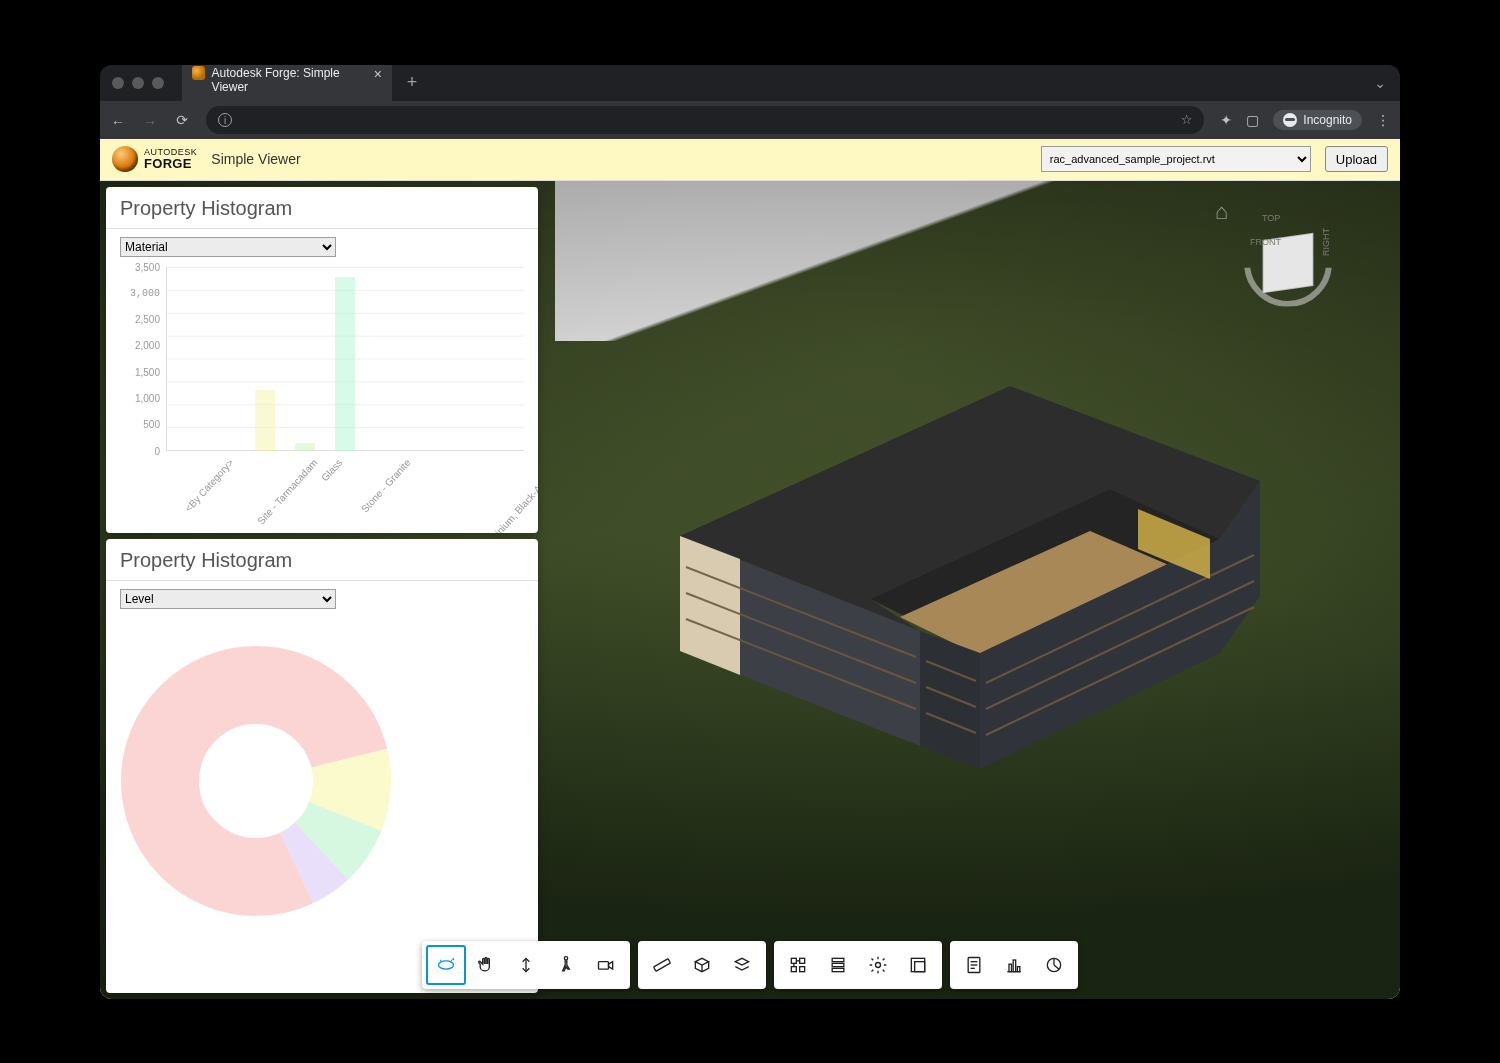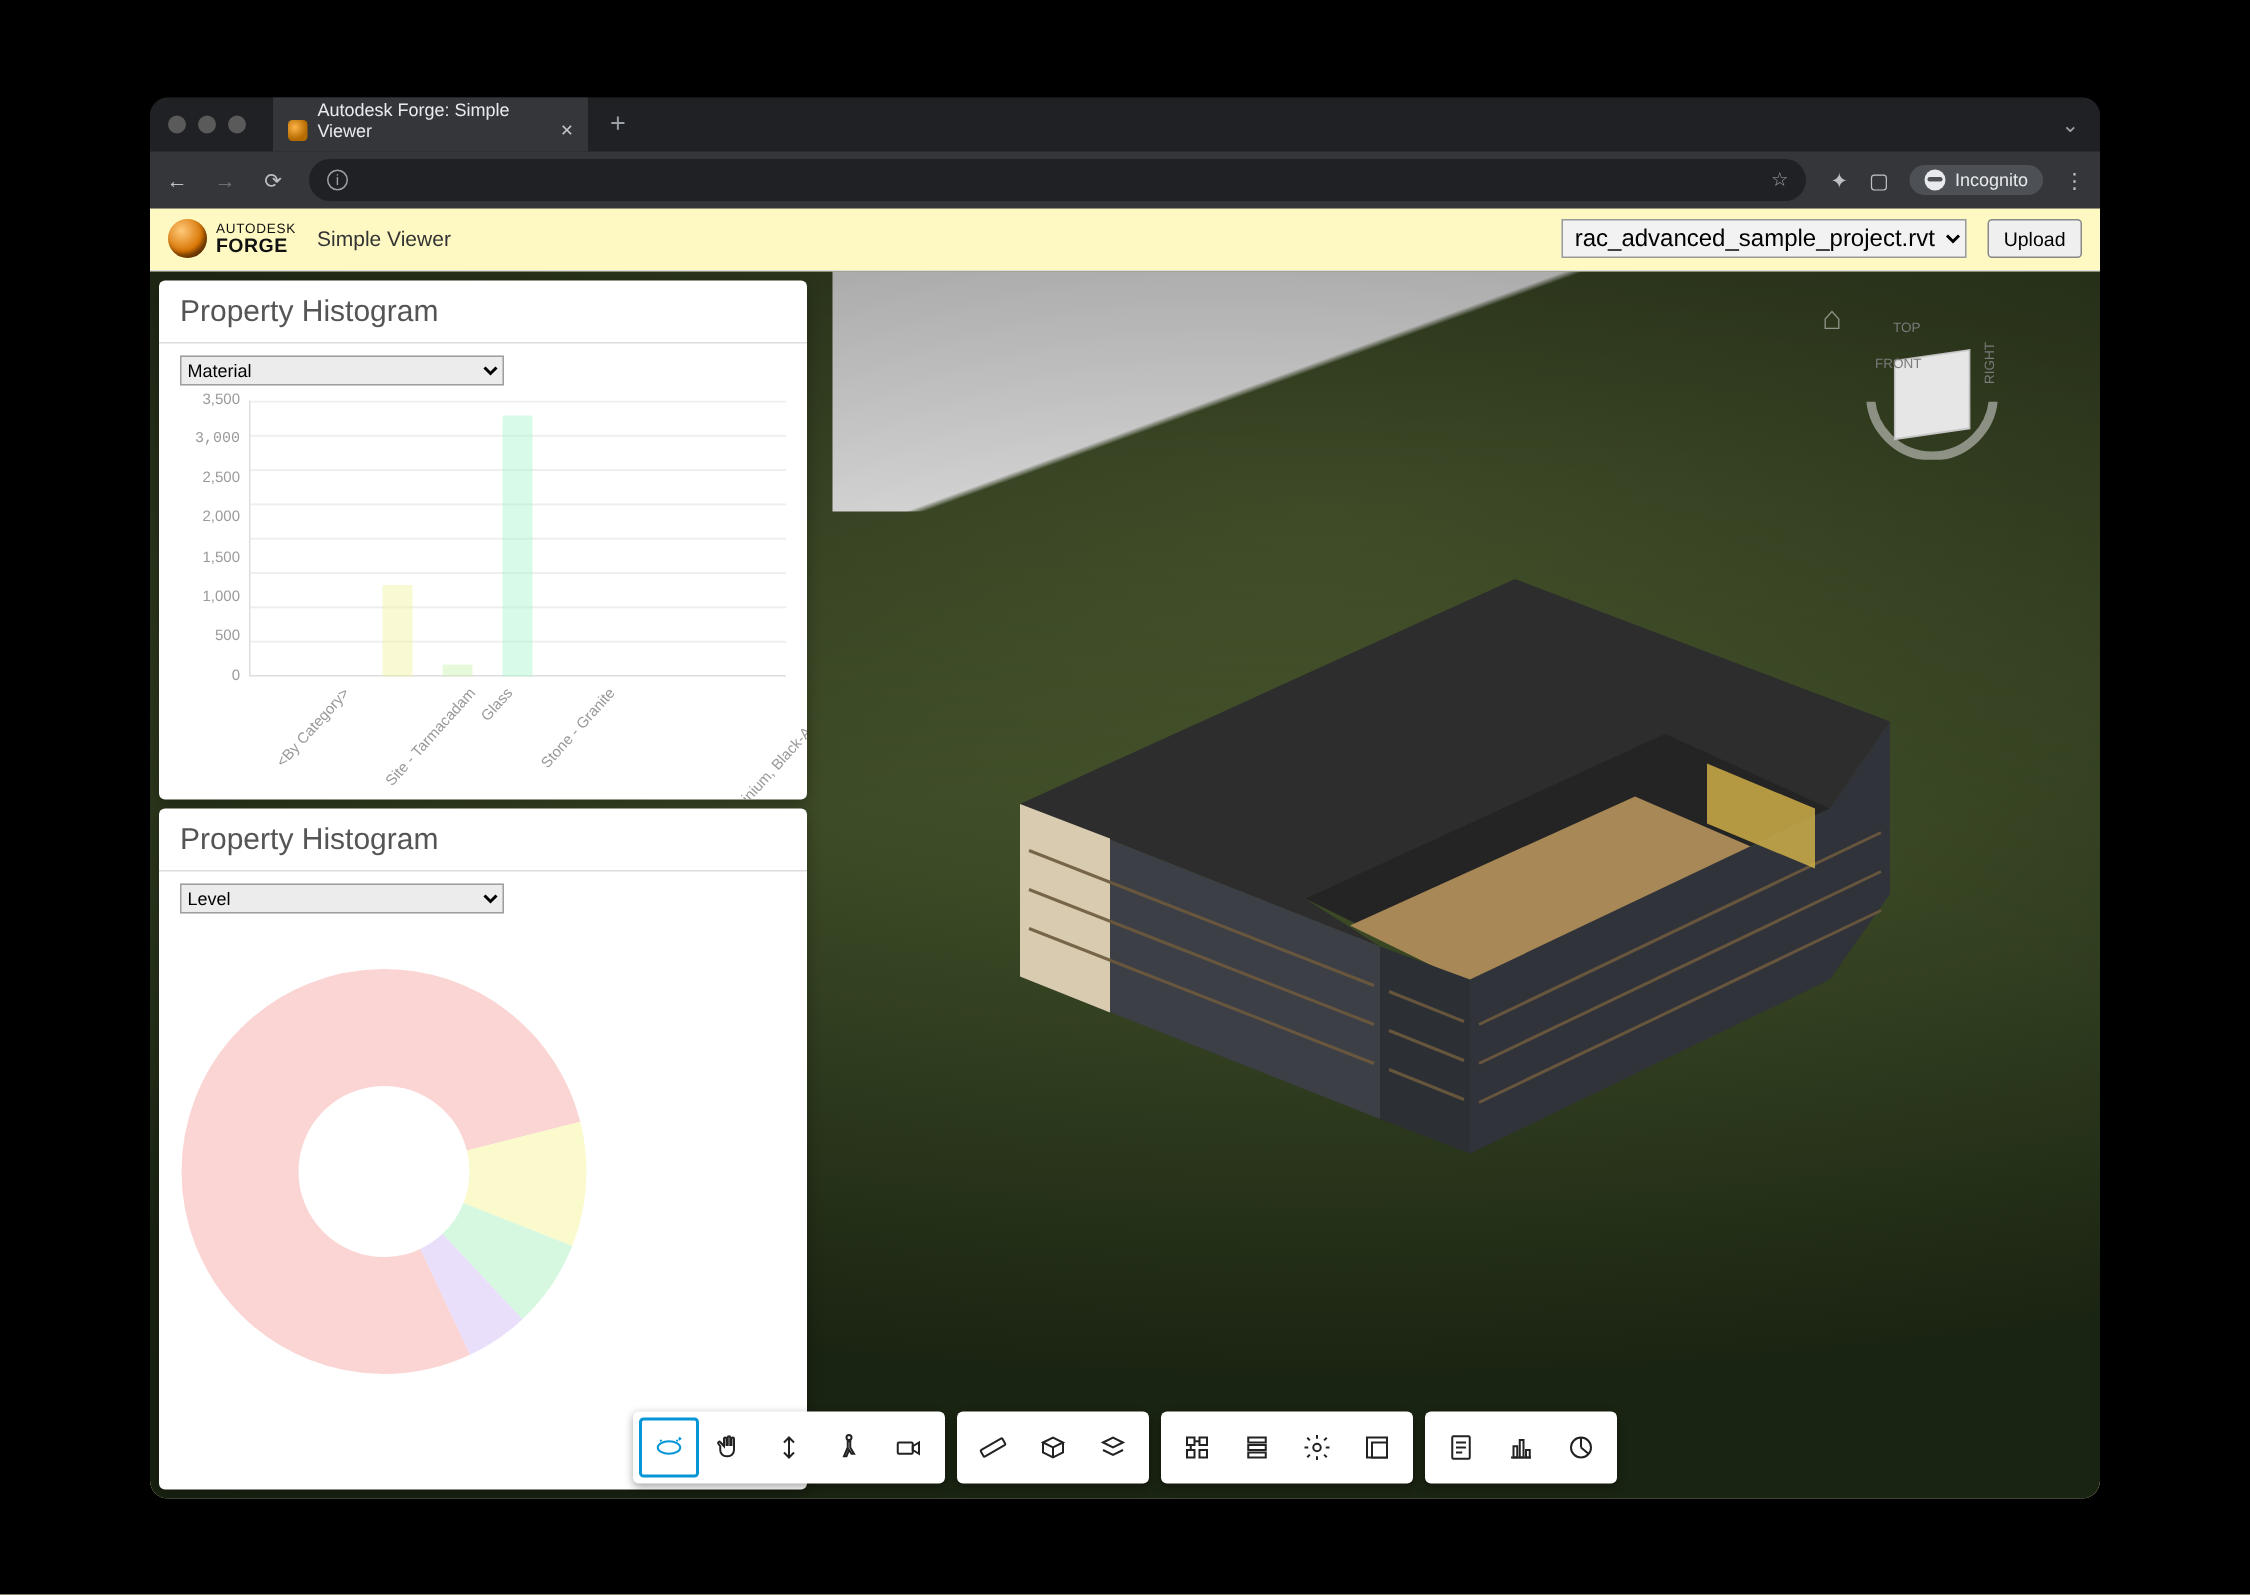--- a/index.html
+++ b/index.html
@@ -10,21 +10,21 @@
     width:1300px; height:934px; background:#1f2124;
     border-radius:12px; overflow:hidden; position:relative;
     box-shadow:0 8px 40px rgba(0,0,0,.55);
   }
 
   
   .titlebar { height:36px; background:#202124; display:flex; align-items:flex-end; padding-left:12px; }
   .traffic { display:flex; gap:8px; align-self:center; margin-right:18px; }
   .dot { width:12px; height:12px; border-radius:50%; background:#5a5a5a; }
   .tab {
-    display:flex; align-items:flex-end; gap:7px;
+    display:flex; align-items:flex-start; gap:7px;
     background:#35363a; color:#e8eaed; font-size:12px;
     padding:7px 10px 7px 10px; border-radius:8px 8px 0 0;
     max-width:210px;
   }
   .tab .fav { width:14px;height:14px;border-radius:3px;
     background:radial-gradient(circle at 35% 35%, #ffb347, #b56b00 65%); }
   .tab-close { font-size:14px; opacity:.8; margin-left:4px; cursor:default;}
   .newtab { width:28px;text-align:center;color:#9aa0a6;font-size:18px;align-self:center;margin-left:6px;}
   .tabspace{flex:1}
   .tabdrop{color:#9aa0a6;font-size:14px;margin-right:14px;align-self:center;}
@@ -57,21 +57,21 @@
   .logo{display:flex;align-items:center;gap:6px;}
   .logo .mark{width:26px;height:26px;border-radius:50%;
     background:radial-gradient(circle at 35% 30%, #ffc97a, #d97706 55%, #7c3b00 85%);
     box-shadow:inset -2px -3px 3px rgba(0,0,0,.35);}
   .logo small{display:block;font-size:9px;letter-spacing:.5px;color:#111;line-height:1;}
   .logo strong{display:block;font-size:13px;letter-spacing:.3px;color:#111;line-height:1.05;}
   .pgtitle{color:#333;}
   .hspace{flex:1}
   .modelsel{
     width:270px;height:26px;border:1px solid #999;background:#f2f2f2;
-    font-size:16px;padding:0 4px;
+    font-size:11px;padding:0 4px;
   }
   .upload{
     height:26px;border:1px solid #888;background:#efefef;padding:0 10px;font-size:13px;
     border-radius:3px;
   }
 
   
   .viewer{
     position:absolute; left:0; right:0; top:42px; bottom:0;
     background:

